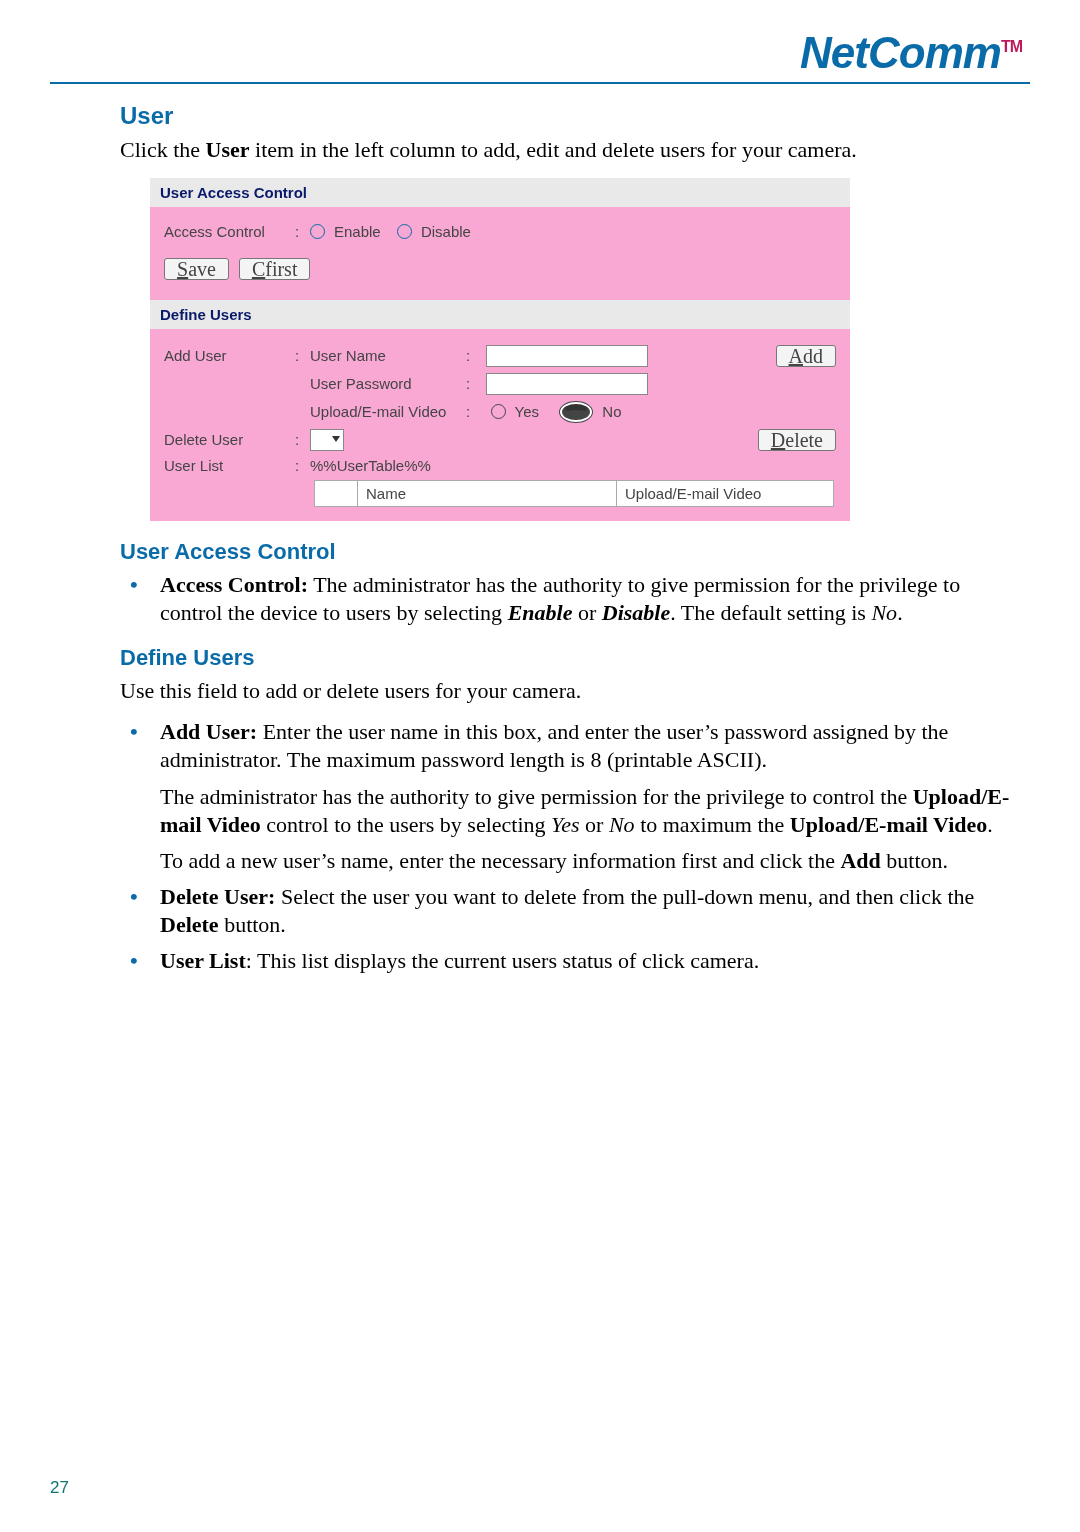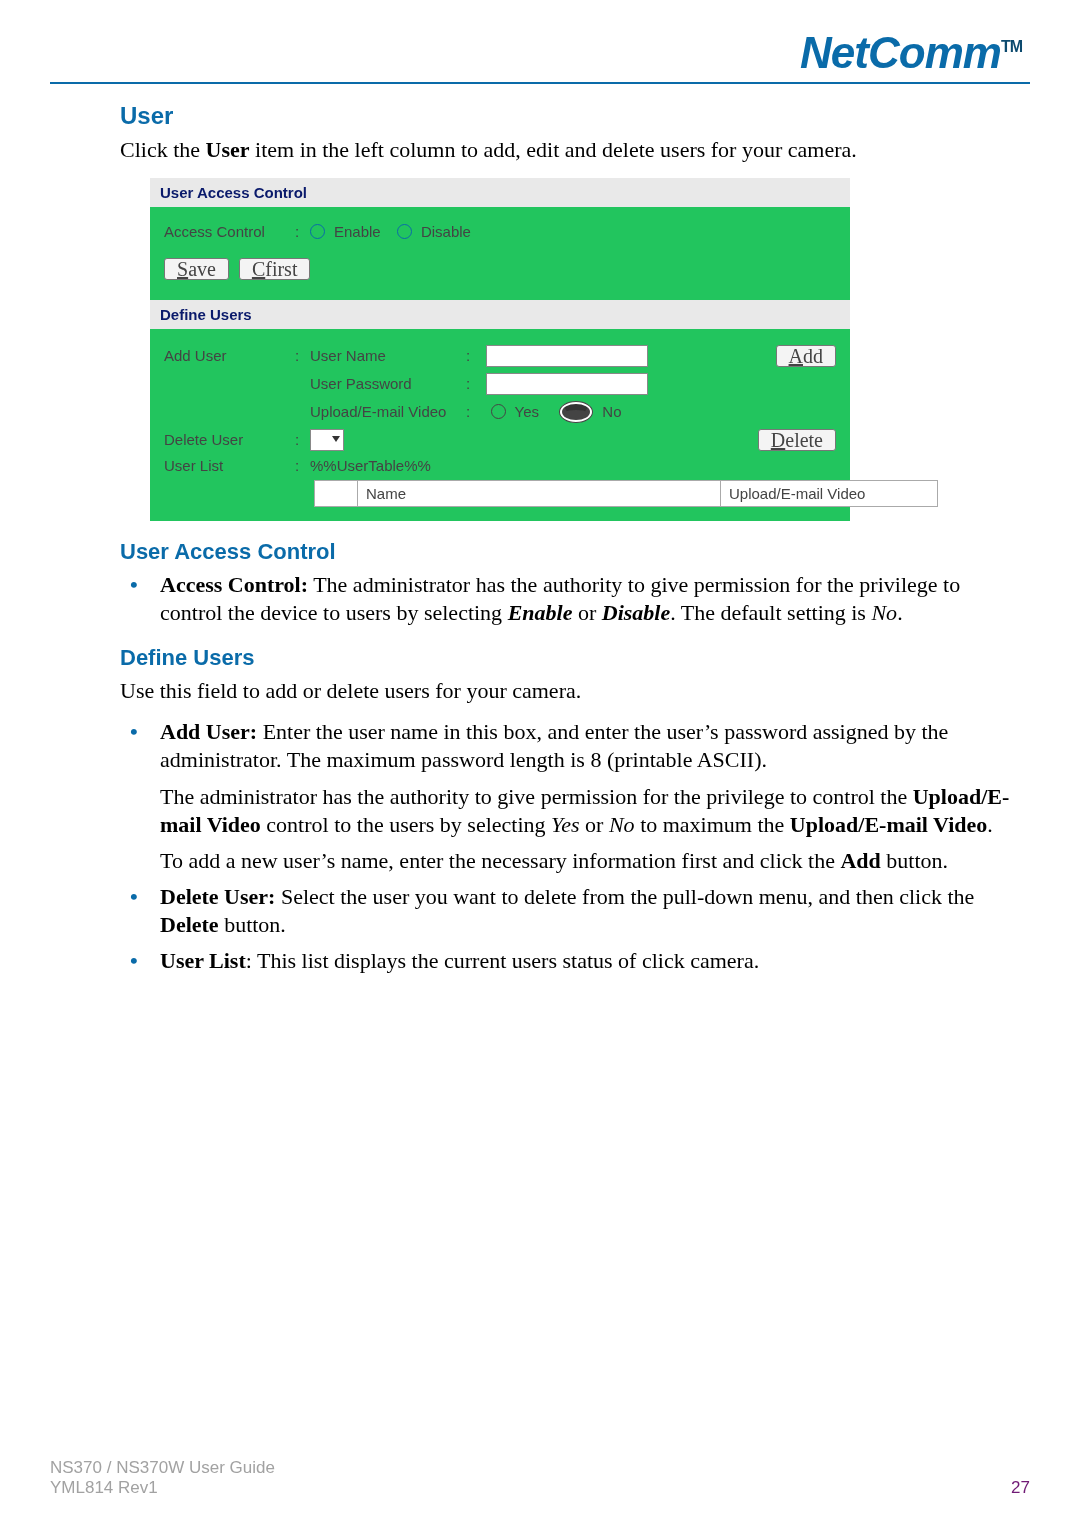--- a/index.html
+++ b/index.html
@@ -19,21 +19,21 @@
   .logo{
     text-align:right;
     font-family:Tahoma,Arial,sans-serif;
     font-weight:900;
     font-style:italic;
     font-size:44px;
     letter-spacing:-1px;
     color:#0a6ba9;
     padding-right:8px;
   }
-  .logo sup{font-size:16px;font-style:normal;vertical-align:super;color:#0c4a6e}
+  .logo sup{font-size:16px;font-style:normal;vertical-align:super;color:#be185d}
   .hr{
     border:none;border-top:2px solid #0a6ba9;margin:4px 0 18px 0;
   }
   .sec-h{
     font-family:Tahoma,Arial,sans-serif;
     font-weight:700;
     color:#0a6ba9;
     font-size:24px;
     margin:10px 0 6px 70px;
   }
@@ -79,21 +79,21 @@
   }
   .panel-head{
     background:#e9e9e9;
     color:#0a1a6b;
     font-weight:700;
     padding:6px 10px;
     font-size:15px;
   }
   .panel-body{
     padding:10px 14px 14px 14px;
-    background:#22c55e;
+    background:#f9a8d4;
   }
   .row{display:flex;align-items:center;margin:6px 0;gap:6px}
   .lbl{width:120px}
   .colon{width:14px;text-align:center}
   .sublbl{width:150px}
   .radio{
     display:inline-block;width:13px;height:13px;border:1.5px solid #0a6ba9;border-radius:50%;vertical-align:middle;margin-right:3px;position:relative;
   }
   .radio.small{border-color:#444}
   .radio.sel::after{content:"";position:absolute;inset:2px;border-radius:50%;background:#444}
@@ -111,31 +111,31 @@
   .txtin{
     width:160px;height:20px;border:1px solid #888;background:#fff;
   }
   .sel{
     width:32px;height:20px;border:1px solid #888;background:#fff;position:relative;
   }
   .sel::after{
     content:"";position:absolute;right:3px;top:6px;
     border-left:4px solid transparent;border-right:4px solid transparent;border-top:6px solid #333;
   }
-  table.tbl{border-collapse:collapse;width:624px;margin-top:4px;margin-left:150px}
+  table.tbl{border-collapse:collapse;width:520px;margin-top:4px;margin-left:150px}
   table.tbl th{border:1px solid #aaa;background:#fff;font-weight:400;text-align:left;padding:4px 8px;font-size:15px}
   .indcell{width:26px}
 
   .footer{
     position:absolute;left:50px;right:50px;bottom:34px;
     font-family:Tahoma,Arial,sans-serif;
     color:#a2a2a2;font-size:17px;
     display:flex;justify-content:space-between;align-items:flex-end;
   }
-  .footer .pg{color:#701a75}
+  .footer .pg{color:#0f766e}
 </style>
 </head>
 <body>
 
 <div class="page">
   <div class="logo">
     <span>NetComm</span><sup>TM</sup>
   </div>
   <hr class="hr">
 
@@ -231,18 +231,14 @@
     <li>
       <b>Delete User:</b><span> Select the user you want to delete from the pull-down menu, and then click the </span><b>Delete</b><span> button.</span>
     </li>
     <li>
       <b>User List</b><span>: This list displays the current users status of click camera.</span>
     </li>
   </ul>
 </div>
 
 <div class="footer">
-  <div>
-    <div>NS370 / NS370W User Guide</div>
-    <div>YML814 Rev1</div>
-  </div>
   <div class="pg">27</div>
 </div>
 
 </body></html>

